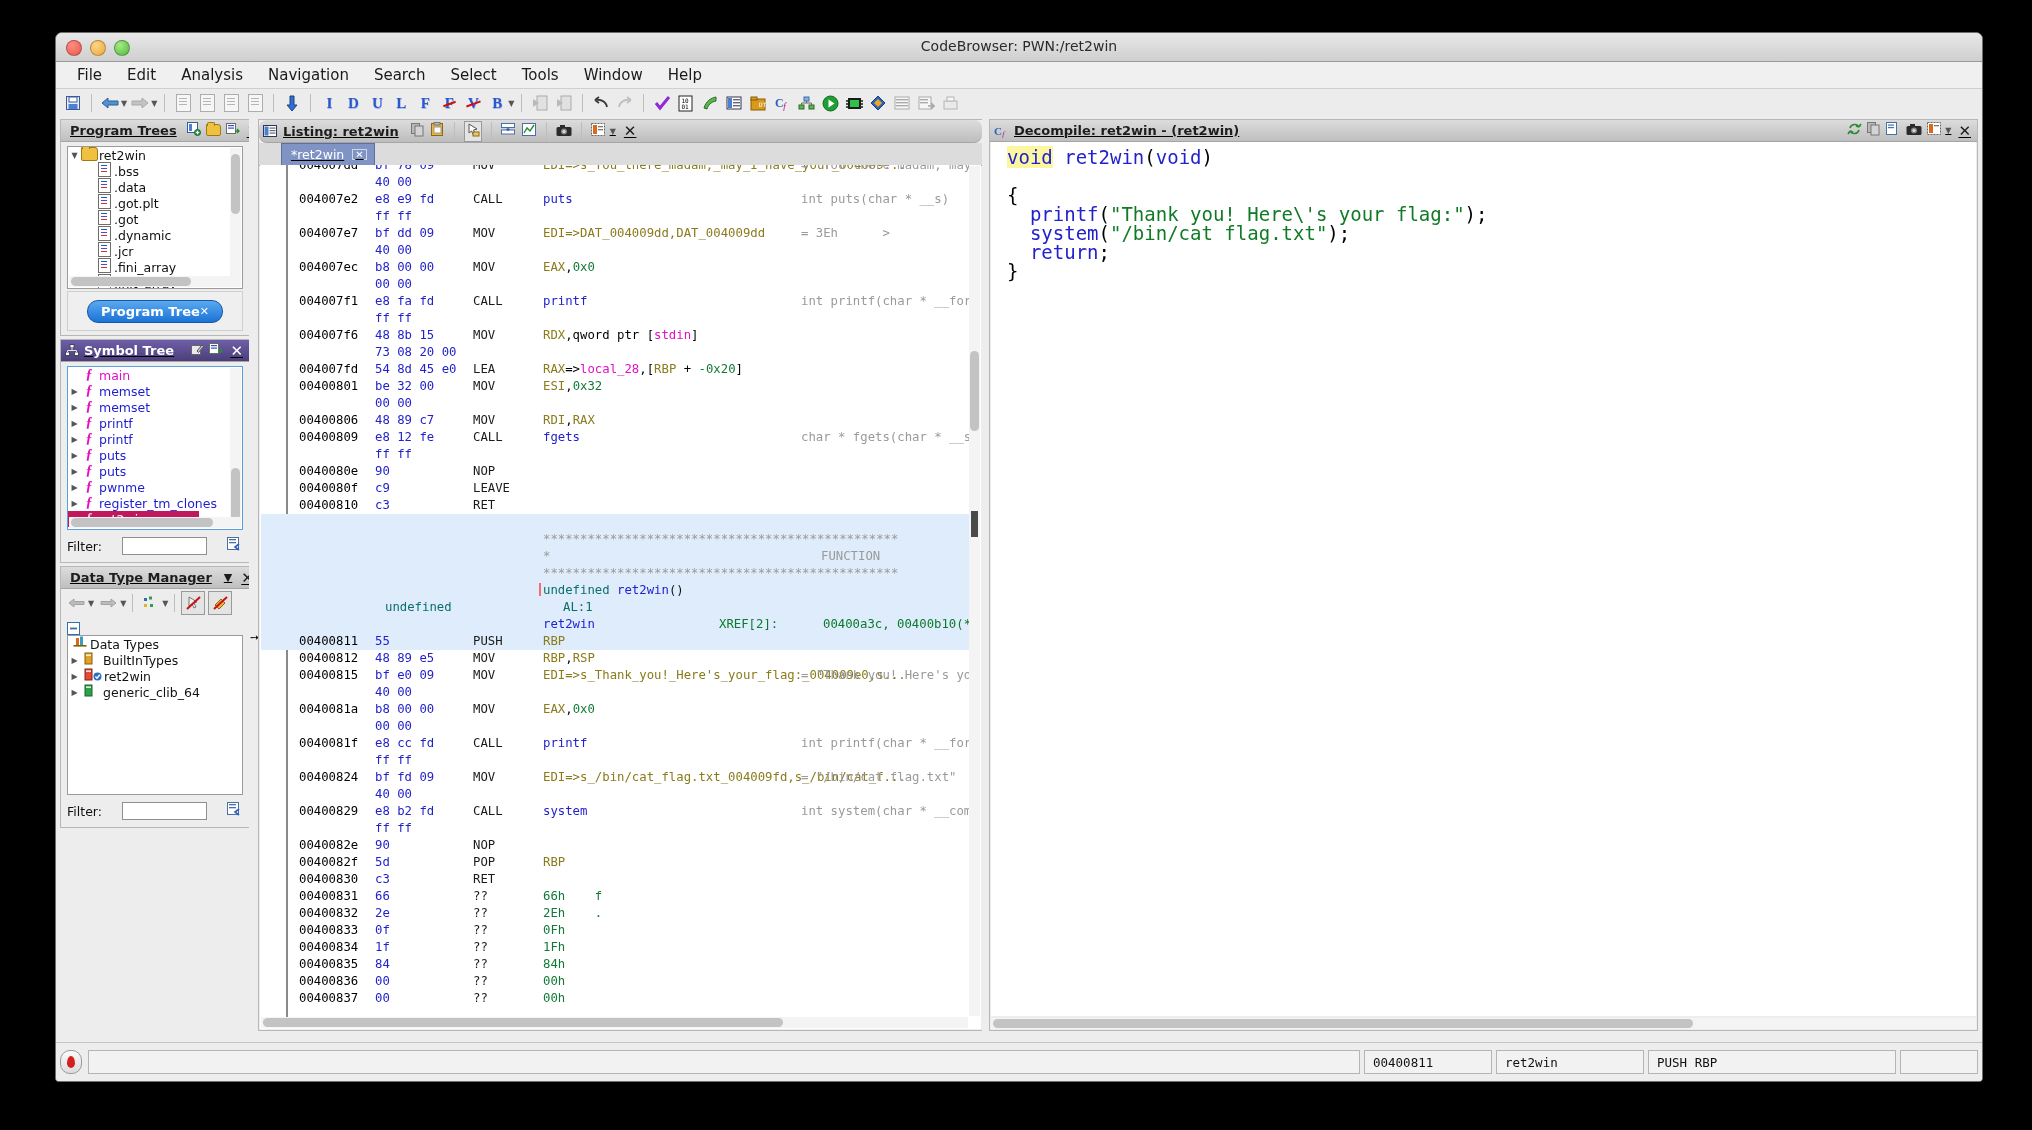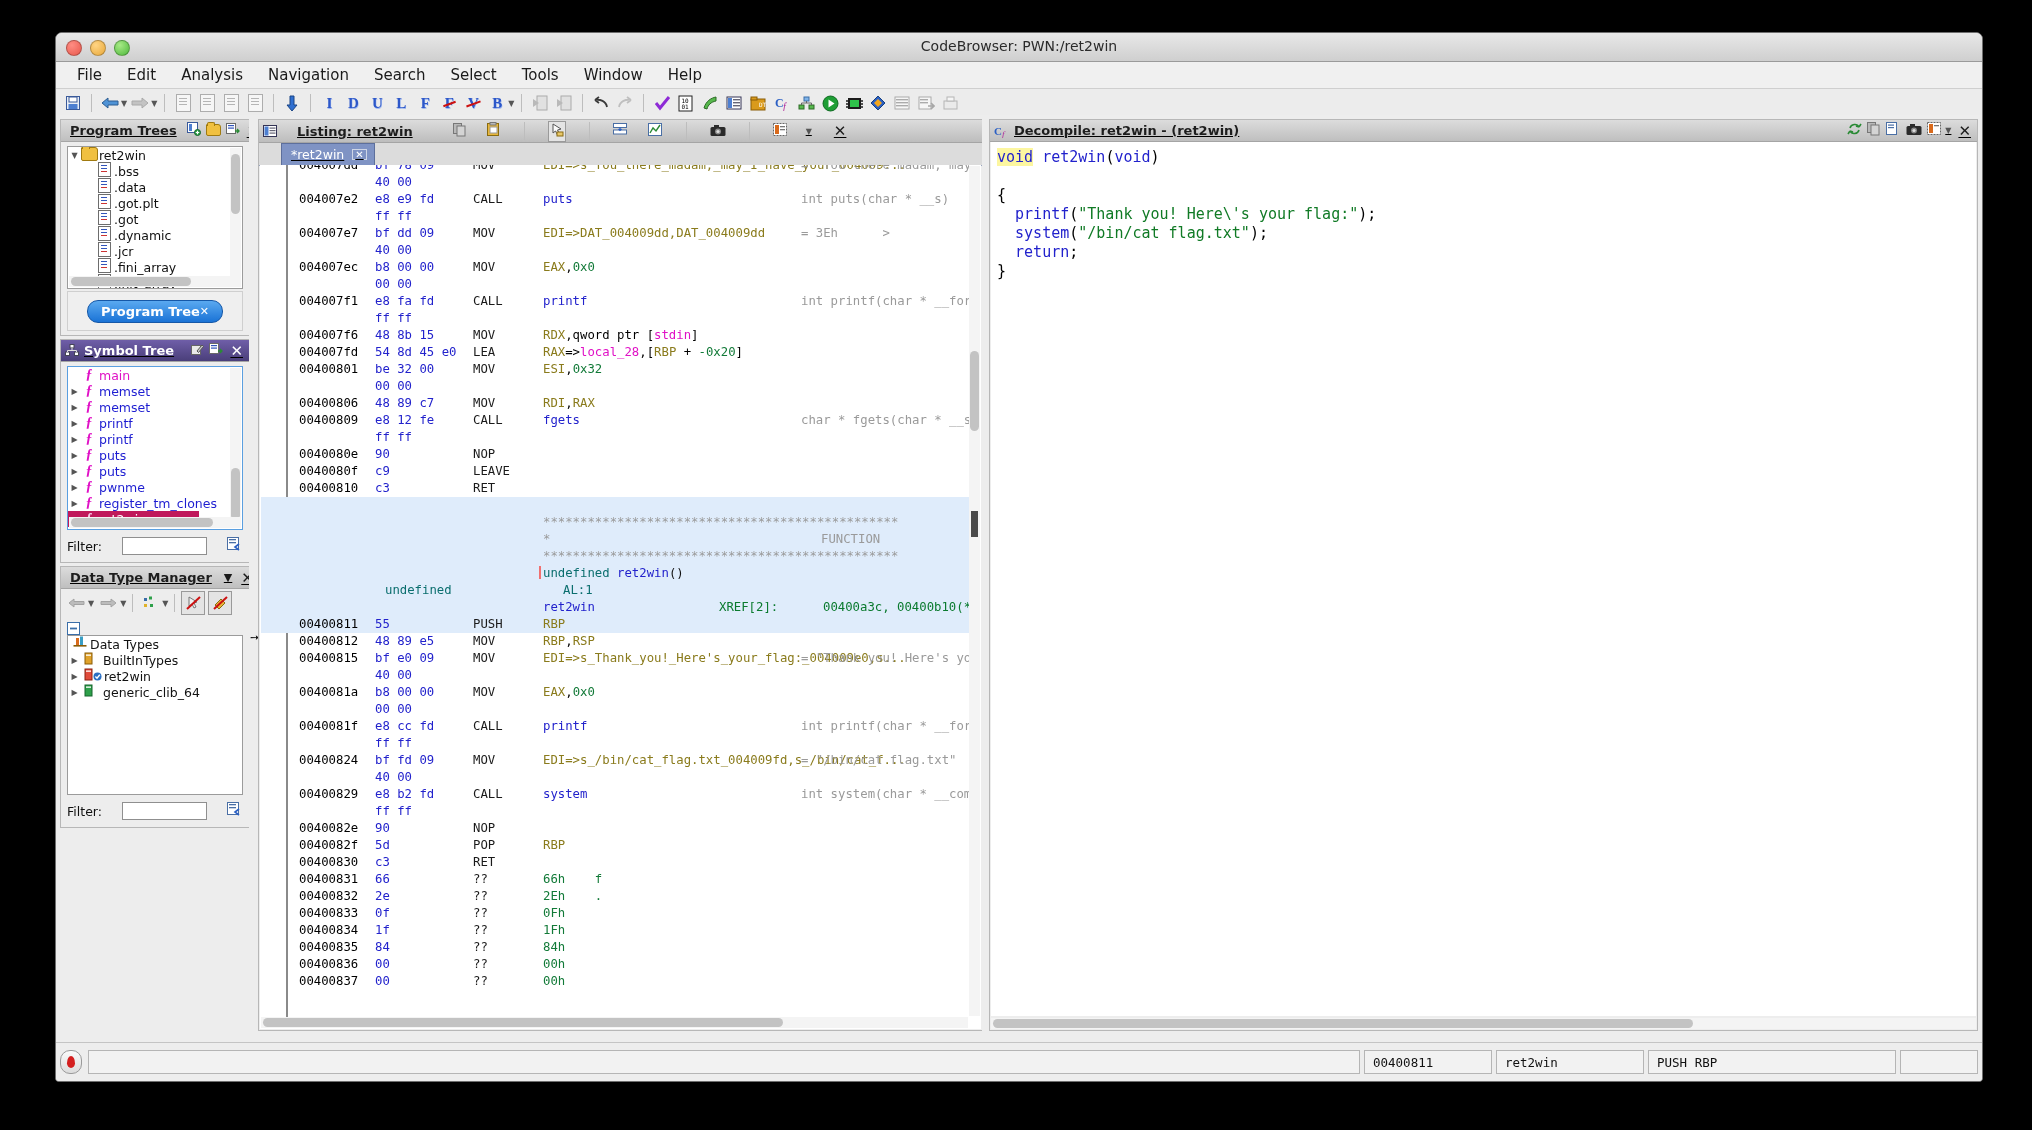--- a/index.html
+++ b/index.html
@@ -99,21 +99,21 @@
   .finput{flex:1 1 auto;height:16px;background:#fff;border:1px solid #8f8f8f;}
 
   
   .vsb{position:absolute;right:1px;top:1px;bottom:1px;width:11px;background:#f4f4f4;}
   .vsb .thumb{position:absolute;left:1px;right:1px;background:#c3c3c3;border-radius:5px;}
   .hsb{position:absolute;left:1px;right:1px;bottom:1px;height:11px;background:#f4f4f4;}
   .hsb .thumb{position:absolute;top:1px;bottom:1px;background:#c3c3c3;border-radius:5px;}
 
   
   .listhead{height:22px;background:linear-gradient(#dcdcdc,#bdbdbd);
-            border-bottom:1px solid #a5a5a5;display:flex;align-items:center;padding:0 4px;gap:20px;}
+            border-bottom:1px solid #a5a5a5;display:flex;align-items:center;padding:0 4px;gap:6px;border-radius:8px;}
   .ltabbar{height:22px;background:#dcdcdc;border-bottom:1px solid #9aa6c0;display:flex;align-items:flex-end;padding-left:22px;}
   .ltab{display:inline-flex;align-items:center;gap:8px;background:#7f93c4;color:#fff;
         font-size:12.5px;padding:3px 7px 3px 9px;border:1px solid #5d6f9c;border-bottom:none;}
   .code{position:absolute;left:1px;right:12px;top:0;bottom:12px;background:#fff;overflow:hidden;
         font-family:"DejaVu Sans Mono",monospace;font-size:12.3px;line-height:17px;}
   .cl{height:17px;white-space:pre;position:relative;}
   .cl.hl{background:#dfecfb;}
   .addr{position:absolute;left:38px;color:#000;}
   .bytes{position:absolute;left:114px;color:#2222cc;}
   .mnem{position:absolute;left:212px;color:#1a1a1a;}
@@ -124,21 +124,21 @@
   .c-blue{color:#2222cc;}.c-olive{color:#8a7b1c;}.c-green{color:#127a38;}
   .c-mag{color:#e011c6;}.c-teal{color:#0a6e6e;}
   .c-black{color:#111;}
   .banner{position:absolute;left:282px;color:#9a9a9a;}
   .gutter{position:absolute;left:0;top:0;bottom:0;width:26px;background:#fff;}
   .gutterline{position:absolute;left:25px;top:0;bottom:0;width:2px;background:#8a8a8a;}
   .cursorbar{display:inline-block;width:2px;height:13px;background:#f07070;vertical-align:-2px;}
 
   
   .dec{position:absolute;left:1px;right:1px;top:22px;bottom:14px;background:#fff;overflow:hidden;
-       font-family:"DejaVu Sans Mono",monospace;font-size:15px;line-height:19px;padding:6px 0 0 6px;}
+       font-family:"DejaVu Sans Mono",monospace;font-size:19px;line-height:19px;padding:6px 0 0 16px;}
   .dl{height:19px;white-space:pre;}
   .kw{color:#2222cc;}.fname{color:#2222cc;}.str{color:#107a25;}
   .hlw{background:#fcf6a0;}
 
   
   .statusbar{position:absolute;left:0;right:0;bottom:0;height:38px;background:#ededed;
              border-top:1px solid #c4c4c4;display:flex;align-items:center;}
   .statusmsg{flex:1 1 auto;height:22px;margin:0 4px 0 6px;background:#f2f2f2;border:1px solid #b5b5b5;
              display:flex;align-items:center;padding-left:6px;}
   .statuscell{height:22px;border:1px solid #b5b5b5;background:#f2f2f2;display:flex;align-items:center;
@@ -717,20 +717,21 @@
                 <div class="cl"><span class="addr"></span><span class="bytes">40 00</span><span class="mnem"></span><span class="op"></span><span class="cmt"></span></div>
                 <div class="cl"><span class="addr">004007e2</span><span class="bytes">e8 e9 fd</span><span class="mnem">CALL</span><span class="op"><span class="c-blue">puts</span></span><span class="cmt">int puts(char * __s)</span></div>
                 <div class="cl"><span class="addr"></span><span class="bytes">ff ff</span><span class="mnem"></span><span class="op"></span><span class="cmt"></span></div>
                 <div class="cl"><span class="addr">004007e7</span><span class="bytes">bf dd 09</span><span class="mnem">MOV</span><span class="op"><span class="c-olive">EDI=&gt;DAT_004009dd,DAT_004009dd</span></span><span class="cmt">= 3Eh      &gt;</span></div>
                 <div class="cl"><span class="addr"></span><span class="bytes">40 00</span><span class="mnem"></span><span class="op"></span><span class="cmt"></span></div>
                 <div class="cl"><span class="addr">004007ec</span><span class="bytes">b8 00 00</span><span class="mnem">MOV</span><span class="op"><span class="c-olive">EAX</span>,<span class="c-green">0x0</span></span><span class="cmt"></span></div>
                 <div class="cl"><span class="addr"></span><span class="bytes">00 00</span><span class="mnem"></span><span class="op"></span><span class="cmt"></span></div>
                 <div class="cl"><span class="addr">004007f1</span><span class="bytes">e8 fa fd</span><span class="mnem">CALL</span><span class="op"><span class="c-blue">printf</span></span><span class="cmt">int printf(char * __for</span></div>
                 <div class="cl"><span class="addr"></span><span class="bytes">ff ff</span><span class="mnem"></span><span class="op"></span><span class="cmt"></span></div>
                 <div class="cl"><span class="addr">004007f6</span><span class="bytes">48 8b 15</span><span class="mnem">MOV</span><span class="op"><span class="c-olive">RDX</span>,qword ptr [<span class="c-mag">stdin</span>]</span><span class="cmt"></span></div>
+                <div class="cl"><span class="addr"></span><span class="bytes">73 08 20 00</span><span class="mnem"></span><span class="op"></span><span class="cmt"></span></div>
                 <div class="cl"><span class="addr">004007fd</span><span class="bytes">54 8d 45 e0</span><span class="mnem">LEA</span><span class="op"><span class="c-olive">RAX</span>=&gt;<span class="c-mag">local_28</span>,[<span class="c-olive">RBP</span> + <span class="c-green">-0x20</span>]</span><span class="cmt"></span></div>
                 <div class="cl"><span class="addr">00400801</span><span class="bytes">be 32 00</span><span class="mnem">MOV</span><span class="op"><span class="c-olive">ESI</span>,<span class="c-green">0x32</span></span><span class="cmt"></span></div>
                 <div class="cl"><span class="addr"></span><span class="bytes">00 00</span><span class="mnem"></span><span class="op"></span><span class="cmt"></span></div>
                 <div class="cl"><span class="addr">00400806</span><span class="bytes">48 89 c7</span><span class="mnem">MOV</span><span class="op"><span class="c-olive">RDI</span>,<span class="c-olive">RAX</span></span><span class="cmt"></span></div>
                 <div class="cl"><span class="addr">00400809</span><span class="bytes">e8 12 fe</span><span class="mnem">CALL</span><span class="op"><span class="c-blue">fgets</span></span><span class="cmt">char * fgets(char * __s</span></div>
                 <div class="cl"><span class="addr"></span><span class="bytes">ff ff</span><span class="mnem"></span><span class="op"></span><span class="cmt"></span></div>
                 <div class="cl"><span class="addr">0040080e</span><span class="bytes">90</span><span class="mnem">NOP</span><span class="op"></span><span class="cmt"></span></div>
                 <div class="cl"><span class="addr">0040080f</span><span class="bytes">c9</span><span class="mnem">LEAVE</span><span class="op"></span><span class="cmt"></span></div>
                 <div class="cl"><span class="addr">00400810</span><span class="bytes">c3</span><span class="mnem">RET</span><span class="op"></span><span class="cmt"></span></div>
               </div>

